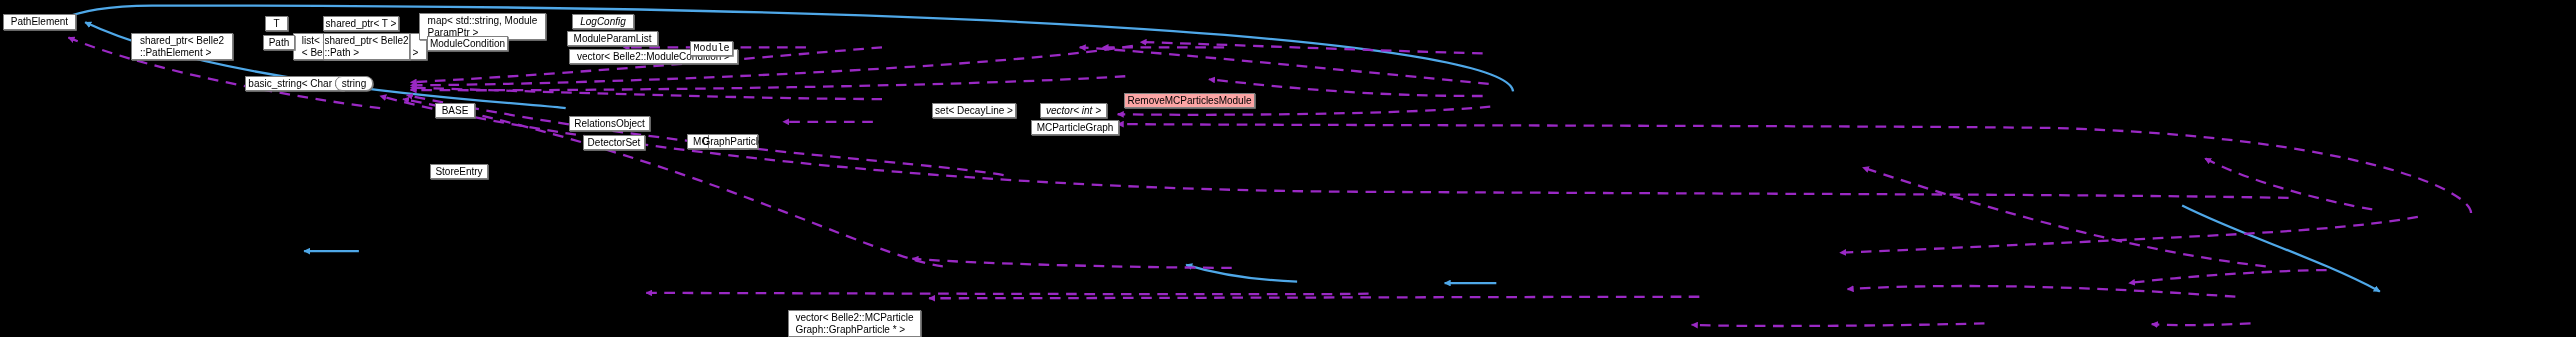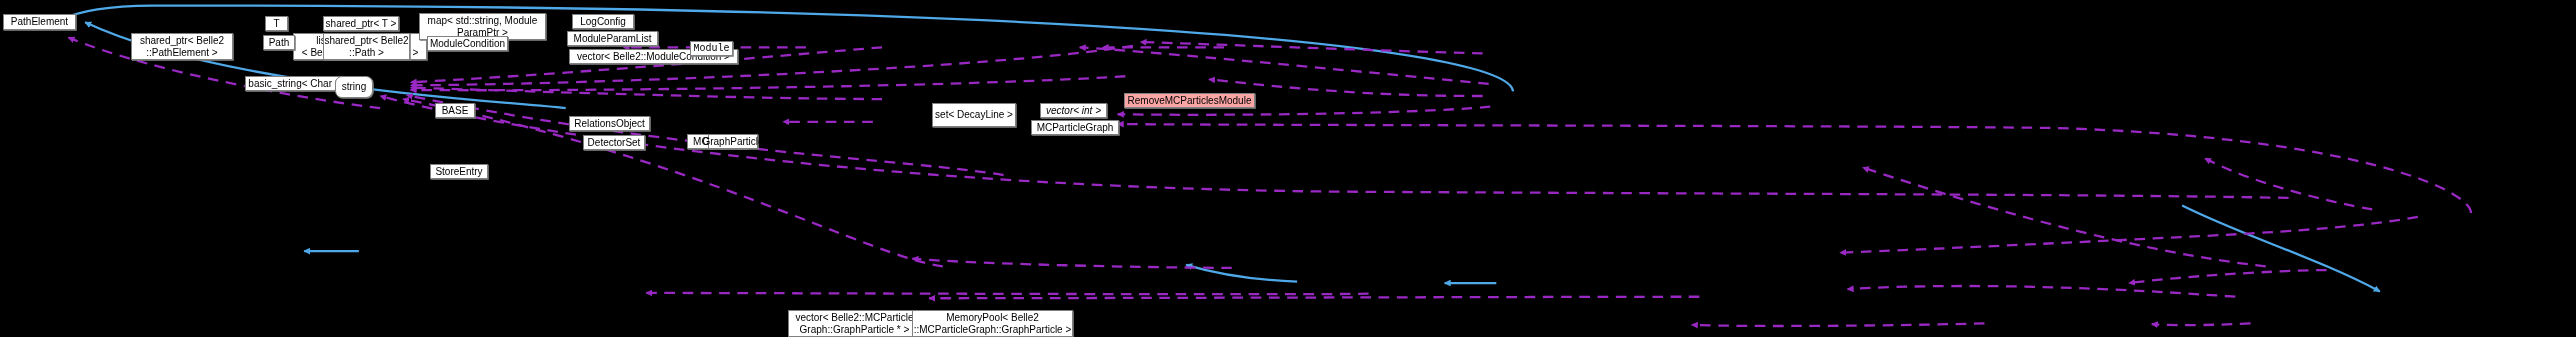--- a/index.html
+++ b/index.html
@@ -15,21 +15,20 @@
   .node{
     position:absolute;
     box-sizing:border-box;
     background:#ffffff;
     border:0.8px solid #808080;
     box-shadow:0.8px 0.8px 0 0 #7f7f7f;
     color:#000000;
     display:flex;
     align-items:center;
     justify-content:center;
-    text-align:center;
     font-size:10px;
     line-height:11.4px;
     white-space:pre;
     z-index:3;
   }
   .node.current{background:#fca5a5;}
 </style>
 </head>
 <body>
 
@@ -90,34 +89,32 @@
     <div class="node" style="left: 293px; top: 33px; width: 134px; height: 27px;"><span>list&lt; std::shared_ptr
 &lt; Belle2::PathElement &gt; &gt;</span></div>
     <div class="node" style="left: 265px; top: 16px; width: 23px; height: 15px;"><span>T</span></div>
     <div class="node" style="left: 323px; top: 16px; width: 76px; height: 15px;"><span>shared_ptr&lt; T &gt;</span></div>
     <div class="node" style="left: 419px; top: 13px; width: 127px; height: 27px;"><span>map&lt; std::string, Module
 ParamPtr &gt;</span></div>
     <div class="node" style="left: 263px; top: 35px; width: 32px; height: 15px;"><span>Path</span></div>
     <div class="node" style="left: 323px; top: 33px; width: 87px; height: 27px;"><span>shared_ptr&lt; Belle2
 ::Path &gt;</span></div>
     <div class="node" style="left: 427px; top: 36px; width: 81px; height: 15px;"><span>ModuleCondition</span></div>
-    <div class="node" style="left: 572px; top: 14.4px; width: 62px; height: 15px;"><span>LogConfig</span></div>
+    <div class="node" style="left: 572px; top: 14.4px; width: 62px; height: 15px; font-style: italic;"><span>LogConfig</span></div>
     <div class="node" style="left: 567px; top: 31px; width: 91px; height: 15px;"><span>ModuleParamList</span></div>
     <div class="node" style="left: 549px; top: 49px; width: 169px; height: 15px; margin-left: 20px;"><span>vector&lt; Belle2::ModuleCondition &gt;</span></div>
     <div class="node" style="left: 690px; top: 41px; width: 43px; height: 15px; font-family: Liberation Mono, monospace;"><span>Module</span></div>
     <div class="node" style="left: 245px; top: 76px; width: 99px; height: 15px;"><span>basic_string&lt; Char &gt;</span></div>
-    <div class="node" style="left: 335px; top: 76px; width: 38px; height: 22px; border-radius: 7px;"><span>string</span></div>
+    <div class="node" style="left: 335px; top: 76px; width: 38px; height: 15px; border-radius: 7px;"><span>string</span></div>
     <div class="node" style="left: 435px; top: 103px; width: 40px; height: 15px;"><span>BASE</span></div>
     <div class="node" style="left: 430px; top: 120px; width: 58px; height: 15px; margin-top: 44px;"><span>StoreEntry</span></div>
     <div class="node" style="left: 572px; top: 135px; width: 62px; height: 15px; margin-left: 11px;"><span>DetectorSet</span></div>
     <div class="node" style="left: 569px; top: 116px; width: 81px; height: 15px;"><span>RelationsObject</span></div>
     <div class="node" style="left: 687px; top: 134px; width: 61px; height: 15px;"><span>MCParticle</span></div>
     <div class="node" style="left: 708px; top: 134px; width: 50px; height: 15px;"><span>GraphParticle</span></div>
     <div class="node" style="left: 788px; top: 310px; width: 133px; height: 27px;"><span>vector&lt; Belle2::MCParticle
 Graph::GraphParticle * &gt;</span></div>
-    <div class="node" style="left: 912px; top: 310px; width: 161px; height: 27px;"><span>MemoryPool&lt; Belle2
-::MCParticleGraph::GraphParticle &gt;</span></div>
-    <div class="node" style="left: 932px; top: 103px; width: 84px; height: 24px;"><span>set&lt; DecayLine &gt;</span></div>
+    <div class="node" style="left: 932px; top: 103px; width: 84px; height: 15px;"><span>set&lt; DecayLine &gt;</span></div>
     <div class="node" style="left: 1040px; top: 103px; width: 67px; height: 15px; font-style: italic;"><span>vector&lt; int &gt;</span></div>
     <div class="node" style="left: 1031px; top: 120px; width: 88px; height: 15px;"><span>MCParticleGraph</span></div>
     <div class="node current" style="left: 1124px; top: 93px; width: 131px; height: 15px;"><span>RemoveMCParticlesModule</span></div>
   </div>
 
 
 </body></html>

